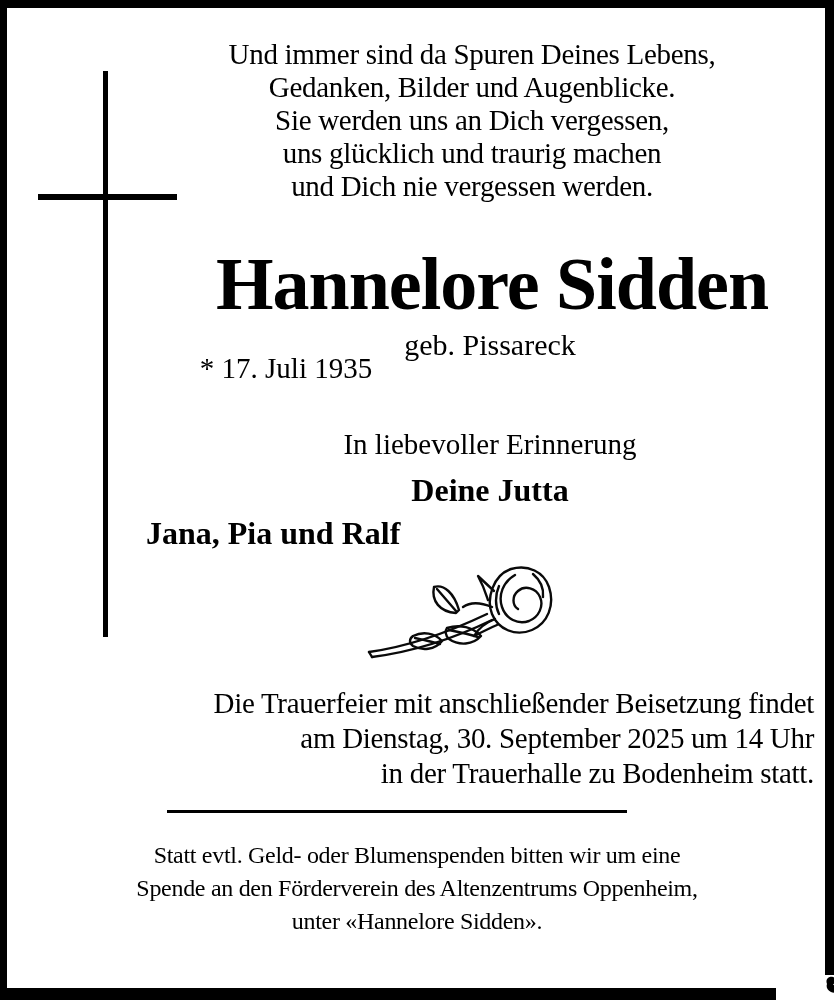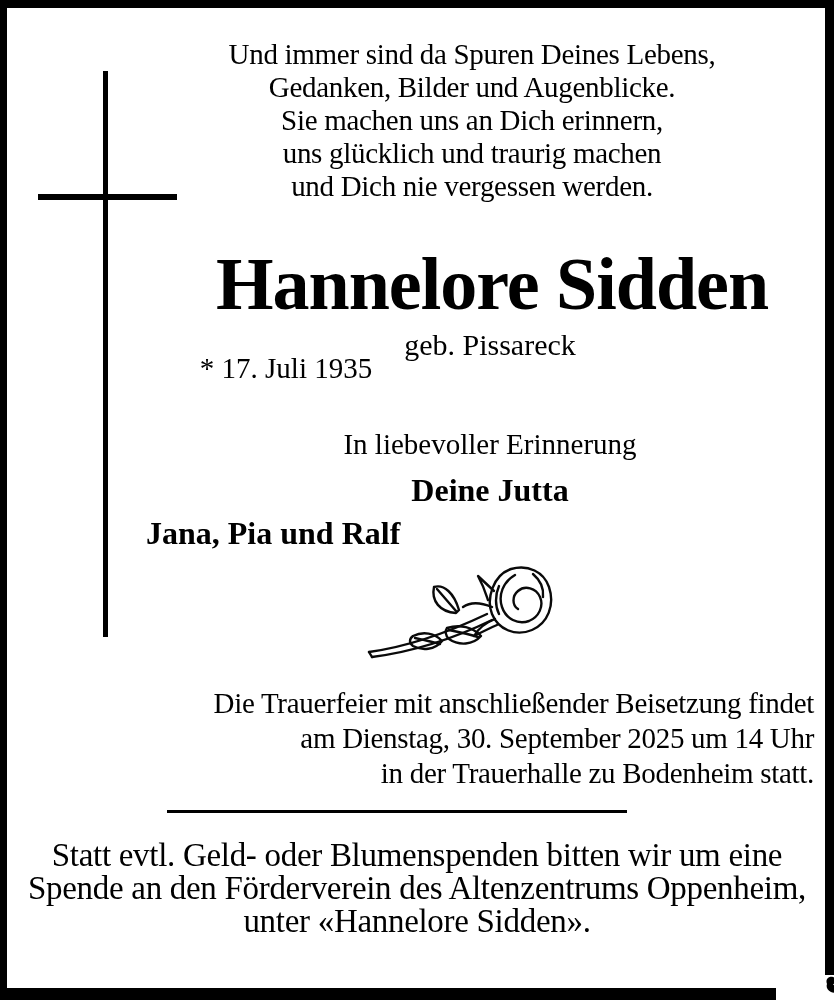--- a/index.html
+++ b/index.html
@@ -55,21 +55,21 @@
 
   .rose { position:absolute; left:365px; top:562px; width:192px; height:102px; }
 
   .funeral {
     position:absolute; left:20px; top:686px; width:794px;
     text-align:right; font-size:29px; line-height:35px; letter-spacing:-0.3px;
   }
   .divider { position:absolute; left:167px; top:810px; width:460px; height:3px; background:#000; }
   .donation {
     position:absolute; left:20px; top:839px; width:794px;
-    text-align:center; font-size:33px; line-height:33px; letter-spacing:-0.3px;
+    text-align:center; font-size:24px; line-height:33px; letter-spacing:-0.3px;
   }
   .flourish { position:absolute; right:1px; bottom:2px; width:58px; height:23px; }
 </style>
 </head>
 <body>
 
 <div class="page">
 
   <div class="frame-top"></div>
   <div class="frame-left"></div>
@@ -77,21 +77,21 @@
   <div class="frame-bottom"></div>
 
   <div>
     <div class="cross-stem"></div>
     <div class="cross-bar"></div>
   </div>
 
   <div class="verse">
     <div>Und immer sind da Spuren Deines Lebens,</div>
     <div>Gedanken, Bilder und Augenblicke.</div>
-    <div>Sie machen uns an Dich erinnern,</div>
+    <div>Sie werden uns an Dich vergessen,</div>
     <div>uns glücklich und traurig machen</div>
     <div>und Dich nie vergessen werden.</div>
   </div>
 
   <div class="name">Hannelore Sidden</div>
   <div class="maiden">geb. Pissareck</div>
 
   <div class="dates">
     <span class="birth">* 17. Juli 1935</span>
   </div>

